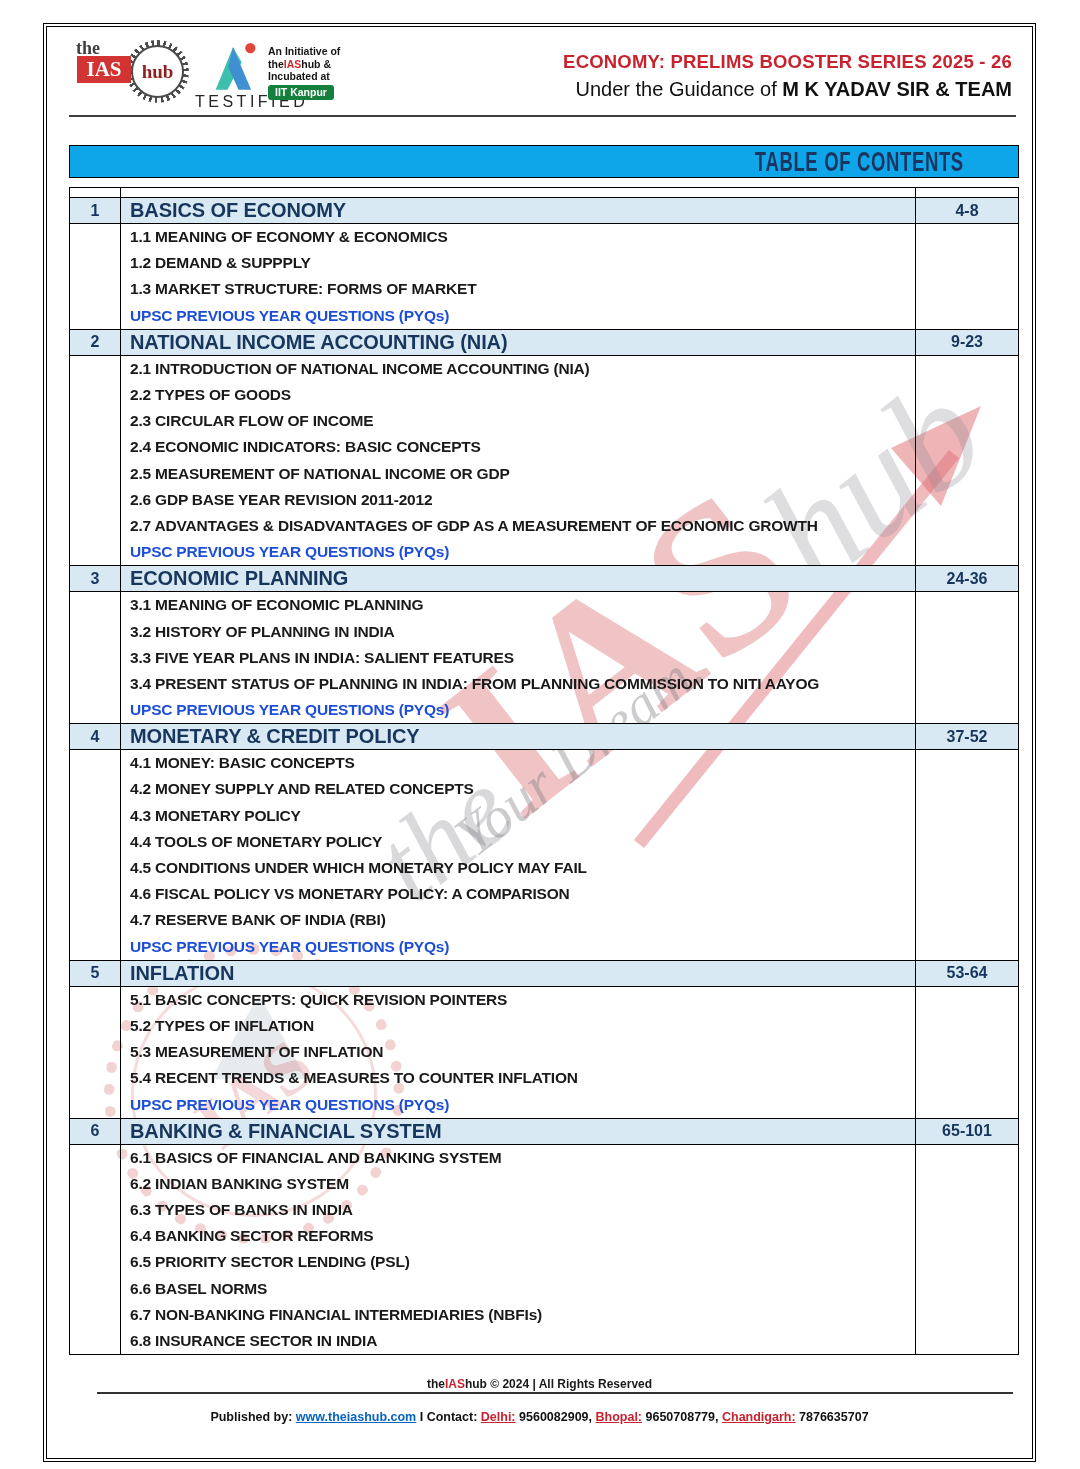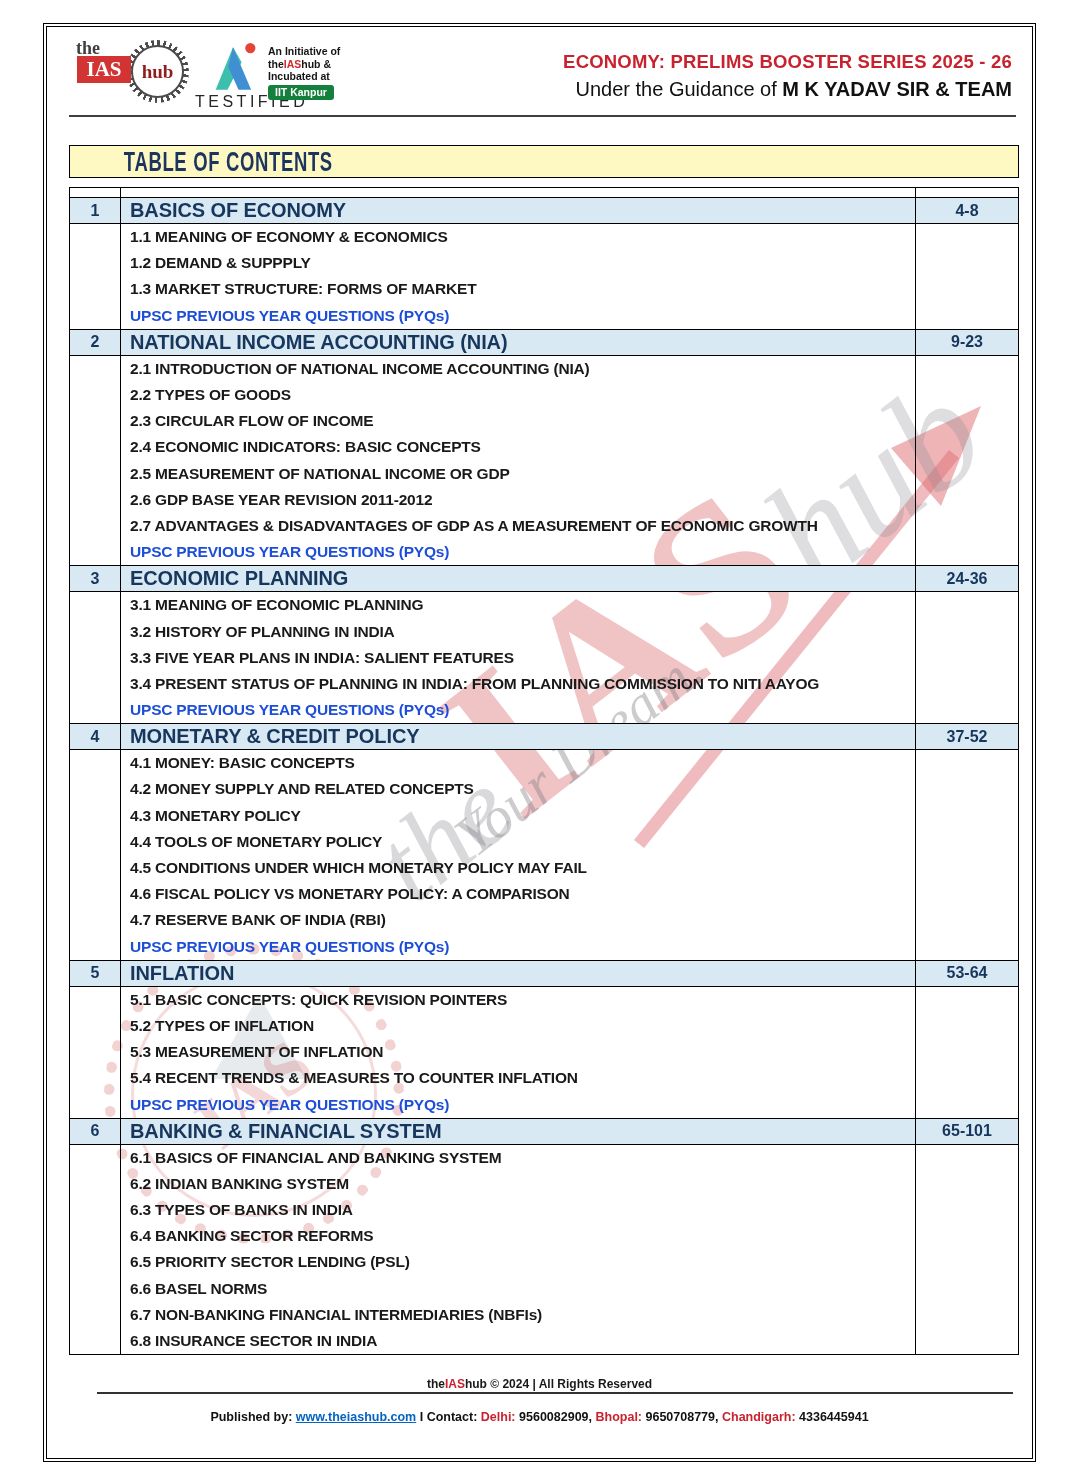--- a/index.html
+++ b/index.html
@@ -46,22 +46,22 @@
   .initiative { position:absolute; left:219px; top:16px; font-size:10.5px; line-height:12.5px; font-weight:700; color:#141414; z-index:2; }
   .initiative .red { color:#d02a2a; }
   .chip { display:inline-block; margin-top:2px; background:#15803d; color:#fff; font-weight:700;
           font-size:10.5px; padding:1.5px 7px; border-radius:3px; }
   .titles { position:absolute; right:18px; top:22px; text-align:right; z-index:2; }
   .title-red { color:#c8222e; font-weight:700; font-size:18.5px; letter-spacing:.2px; }
   .title-guidance { margin-top:5px; font-size:20px; color:#111; }
   .title-guidance b { font-weight:700; }
 
   
-  .toc-bar { position:absolute; left:20px; top:116px; width:950px; height:33px; background:#fef9c3;
-             border:1.2px solid #000; display:flex; align-items:center; justify-content:flex-start; z-index:1; }
+  .toc-bar { position:absolute; left:20px; top:116px; width:950px; height:33px; background:#0ea5e9;
+             border:1.2px solid #000; display:flex; align-items:center; justify-content:flex-end; z-index:1; }
   .toc-bar span { display:inline-block; font-weight:700; font-size:28px; color:#1c355e;
              transform:scaleX(.66); letter-spacing:1px; white-space:nowrap; }
 
   
   .toc-table { position:absolute; left:20px; top:158px; width:950px; border:1.5px solid #000; z-index:1; }
   .row { display:grid; grid-template-columns:50px 795px 1fr; }
   .row > div { display:flex; align-items:center; min-height:100%; }
   .c2, .c3 { border-left:1.2px solid #000; }
   .row.spacer { height:9px; }
   .row.sec { height:27px; background:#d9e9f3; border-top:1.5px solid #000; border-bottom:1.5px solid #000; }
@@ -69,21 +69,21 @@
   .c1 { justify-content:center; font-weight:700; font-size:16px; color:#17365d; }
   .sec .c2 { padding-left:9px; font-weight:700; font-size:20px; color:#17365d; letter-spacing:-.1px; }
   .sec .c3 { justify-content:center; font-weight:700; font-size:16px; color:#17365d; }
   .item .c2 { padding-left:9px; font-weight:700; font-size:15.5px; color:#191919; letter-spacing:-.2px; }
   .item .c2.pyq { color:#1d4ed8; }
 
   
   .ftr-rule { position:absolute; left:48px; top:1363px; width:916px; border-top:2.5px solid #333; z-index:2; }
   .ftr-line1 { position:absolute; left:0; top:1381px; width:100%; text-align:center; font-size:12.5px; font-weight:700; color:#111; z-index:2; }
   .ftr-line1 .link { color:#0563c1; text-decoration:underline; }
-  .ftr-line1 .red { color:#c8222e; }
+  .ftr-line1 .red { color:#c8222e;text-decoration:underline; }
   .ftr-line2 { position:absolute; left:0; top:1348px; width:100%; text-align:center; font-size:12px; font-weight:600; color:#191919; z-index:2; }
   .ftr-line2 .red { color:#c8222e; }
 </style>
 </head>
 <body>
 
 <div class="frame">
  <div class="frame-inner">
   <div class="content">
 
@@ -355,18 +355,18 @@
             <div class="c3"></div>
           </div>
           <div class="row item">
             <div class="c1"></div>
             <div class="c2">6.8 INSURANCE SECTOR IN INDIA</div>
             <div class="c3"></div>
           </div>
         </div>
 
     <div class="ftr-rule"></div>
-    <div class="ftr-line1"><span>Published by: </span><span class="link">www.theiashub.com</span><span> I Contact: </span><span class="red">Delhi:</span><span> 9560082909, </span><span class="red">Bhopal:</span><span> 9650708779, </span><span class="red">Chandigarh:</span><span> 4336445941</span></div>
+    <div class="ftr-line1"><span>Published by: </span><span class="link">www.theiashub.com</span><span> I Contact: </span><span class="red">Delhi:</span><span> 9560082909, </span><span class="red">Bhopal:</span><span> 9650708779, </span><span class="red">Chandigarh:</span><span> 7876635707</span></div>
     <div class="ftr-line2"><span>the</span><span class="red">IAS</span><span>hub © 2024 | All Rights Reserved</span></div>
 
   </div>
  </div>
 </div>
 
 </body></html>

